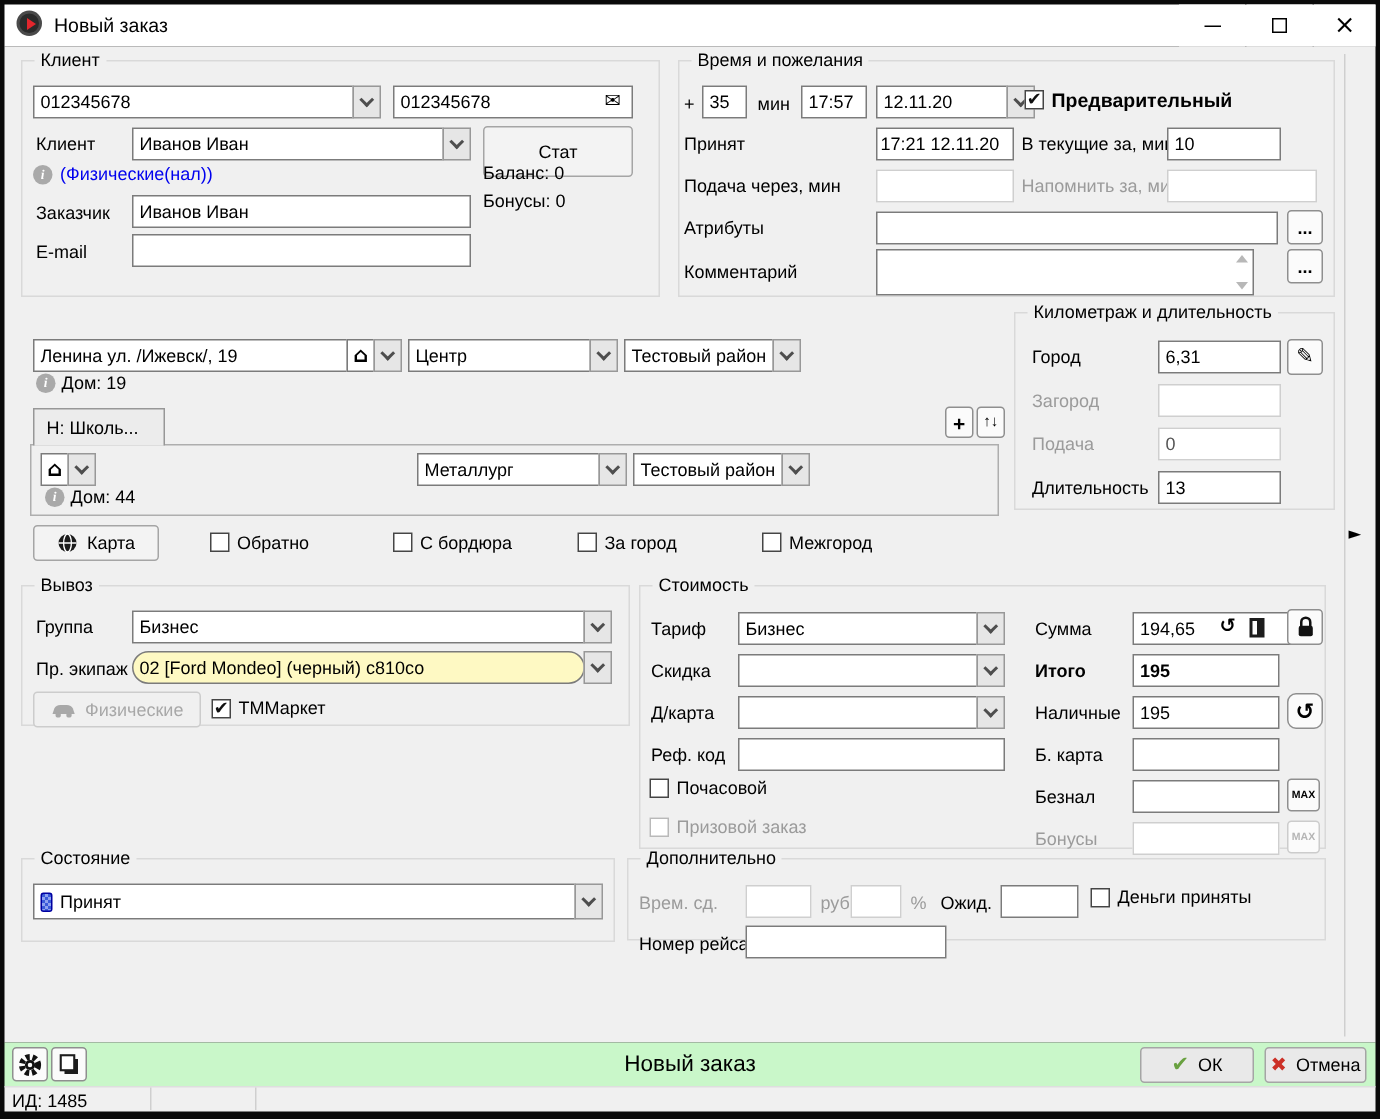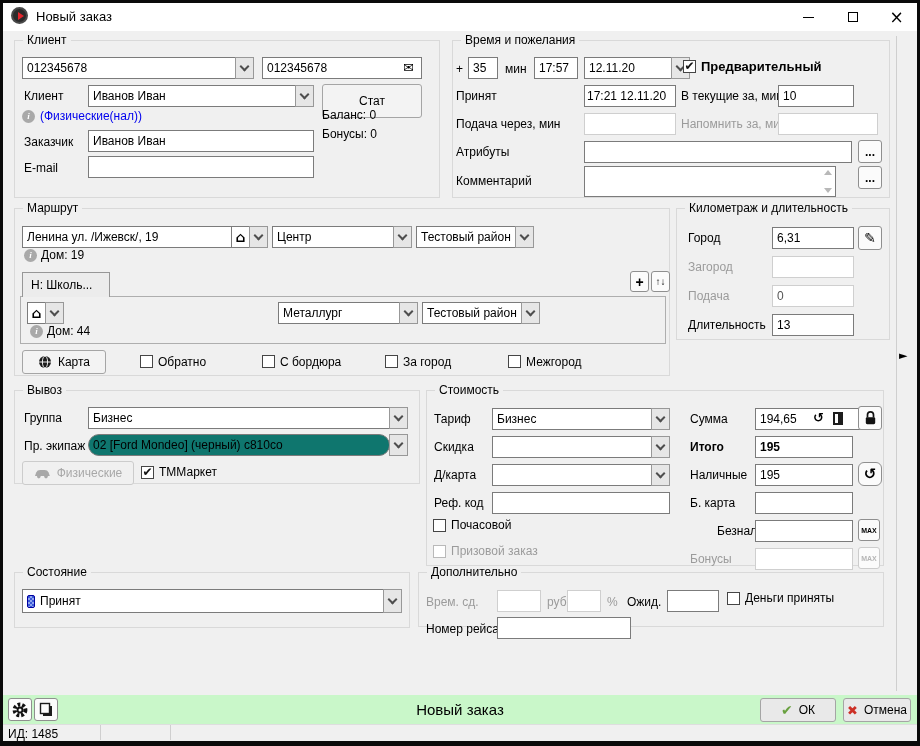--- a/index.html
+++ b/index.html
@@ -122,23 +122,20 @@
   <div class="tbtn" style="left:858px;top:140px;width:24px;height:23px">...</div>
   <span class="lbl" style="left:456px;top:174px">Комментарий</span>
   <div class="a" style="left:584px;top:166px;width:252px;height:31px;border:1px solid #7b7b7b;background:#fff;display:flex;justify-content:flex-end">
     <div style="width:14px;display:flex;flex-direction:column;justify-content:space-between;align-items:center;padding:3px 0">
       <span class="sarr up"></span>
       <span class="sarr dn"></span>
     </div>
   </div>
   <div class="tbtn" style="left:858px;top:166px;width:24px;height:23px">...</div>
 
-  <div class="grp" style="left:14px;top:208px;width:656px;height:168px">
-    <span class="leg">Маршрут</span>
-  </div>
   <div class="combo" style="left:22px;top:226px;width:246px">
     <input value="Ленина ул. /Ижевск/, 19" style="">
     <span class="hb ico">⌂</span>
     <span class="ab">
         <span class="chev"></span>
       </span>
   </div>
   <div class="combo" style="left:272px;top:226px;width:140px">
     <input value="Центр" style="">
     <span class="ab">
@@ -216,21 +213,21 @@
   </div>
   <span class="lbl" style="left:24px;top:411px">Группа</span>
   <div class="combo" style="left:88px;top:407px;width:320px">
     <input value="Бизнес" style="">
     <span class="ab">
         <span class="chev"></span>
       </span>
   </div>
   <span class="lbl" style="left:24px;top:439px">Пр. экипаж</span>
   <div class="combo" style="left:88px;top:434px;width:320px">
-    <input style="background: #0f766e; border-radius: 11px;" value="02 [Ford Mondeo] (черный) с810со">
+    <input style="background: #fef9c3; border-radius: 11px;" value="02 [Ford Mondeo] (черный) с810со">
     <span class="ab">
         <span class="chev"></span>
       </span>
   </div>
   <div class="btn ds" style="left:22px;top:461px;width:112px;height:24px">
     <svg width="17" height="11" viewBox="0 0 17 11">
         <path d="M1 8 L2.2 4.4 Q3.2 2 6.2 2 L10.5 2 Q13.5 2 14.6 4.4 L15.8 8 Z" fill="#a8a8a8"></path>
         <circle cx="4.8" cy="8.6" r="1.8" fill="#a8a8a8"></circle>
         <circle cx="12" cy="8.6" r="1.8" fill="#a8a8a8"></circle>
       </svg>
@@ -285,21 +282,21 @@
   </div>
   <span class="lbl b" style="left:690px;top:440px">Итого</span>
   <input class="f b" style="left: 755px; top: 436px; width: 98px; font-weight: bold;" value="195">
   <span class="lbl" style="left:690px;top:468px">Наличные</span>
   <input class="f" style="left: 755px; top: 464px; width: 98px;" value="195">
   <div class="tbtn" style="left:858px;top:462px;width:24px;height:24px;border-radius:6px">
     <span class="ico b" style="font-size:15px">↺</span>
   </div>
   <span class="lbl" style="left:690px;top:496px">Б. карта</span>
   <input class="f" style="left: 755px; top: 492px; width: 98px;">
-  <span class="lbl" style="left:717px;top:524px">Безнал</span>
+  <span class="lbl" style="left:690px;top:524px">Безнал</span>
   <input class="f" style="left: 755px; top: 520px; width: 98px;">
   <div class="tbtn maxb" style="left:858px;top:519px;width:22px;height:22px">MAX</div>
   <span class="lbl dis" style="left:690px;top:552px">Бонусы</span>
   <input class="f ds" style="left: 755px; top: 548px; width: 98px;">
   <div class="tbtn maxb ds" style="left:858px;top:547px;width:22px;height:22px">MAX</div>
 
   <div class="grp" style="left:14px;top:572px;width:396px;height:56px">
     <span class="leg">Состояние</span>
   </div>
   <div class="combo" style="left:22px;top:589px;width:380px;height:24px">

